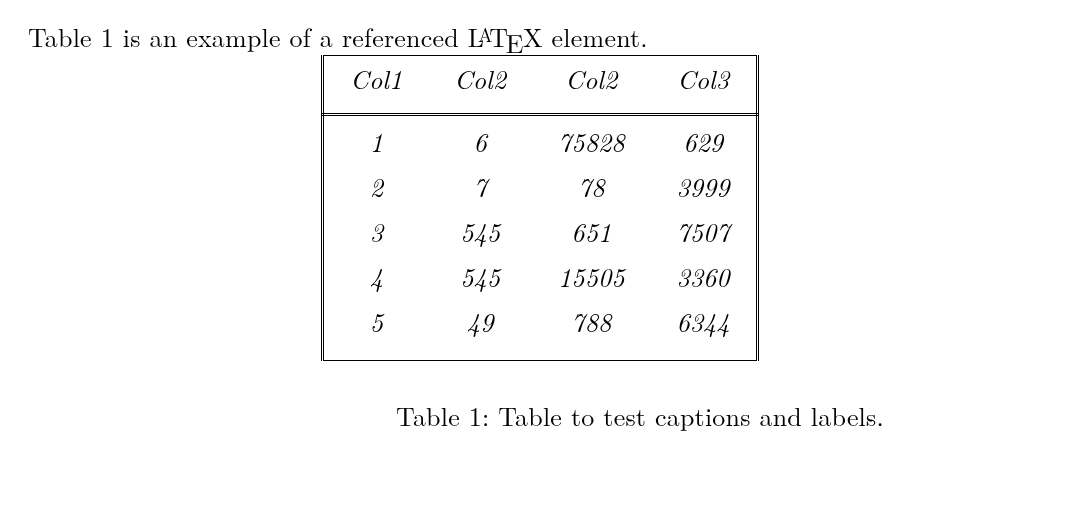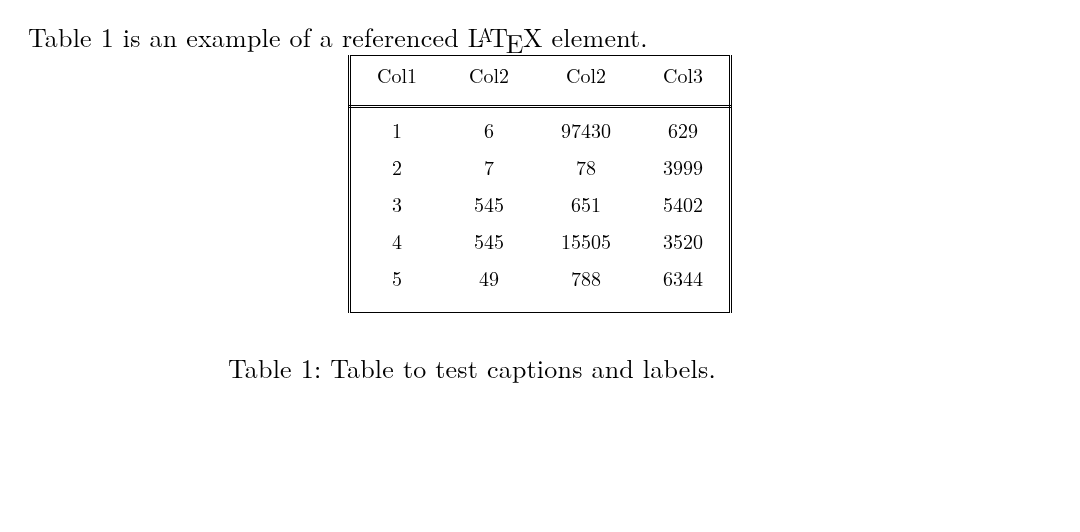--- a/index.html
+++ b/index.html
@@ -36,21 +36,22 @@
       left: -0.10em;
       margin-right: -0.12em;
     }
     .table-wrapper {
       display: flex;
       justify-content: center;
       margin-bottom: 36px;
     }
     table {
       border-collapse: collapse;
-      font-size: 20px;
+      font-size: 26px;
+      font-style: italic;
     }
     table th, table td {
       text-align: center;
       padding: 4px 26px;
       font-weight: normal;
     }
     .dbl-left {
       border-left: 3px double #000;
     }
     .dbl-right {
@@ -74,21 +75,21 @@
     .last-spacer td {
       height: 16px;
       padding: 0;
     }
     .tbl-bottom td {
       border-bottom: 1px solid #000;
       height: 0;
       padding: 0;
     }
     .caption {
-      text-align: left;
+      text-align: center;
       padding-left: 200px;
       font-size: 26px;
       letter-spacing: 0.2px;
     }
   </style>
 </head>
 <body>
 
 <p class="intro-line">
   <span>Table 1 is an example of a referenced </span><span class="latex">L<span class="a">A</span>T<span class="e">E</span>X</span><span> element.</span>
@@ -119,40 +120,40 @@
       </tr>
       <tr class="body-spacer">
         <td class="dbl-left"></td>
           <td></td>
           <td></td>
           <td class="dbl-right"></td>
       </tr>
       <tr>
         <td class="dbl-left">1</td>
         <td>6</td>
-        <td>97430</td>
+        <td>75828</td>
         <td class="dbl-right">629</td>
       </tr>
       <tr>
         <td class="dbl-left">2</td>
         <td>7</td>
         <td>78</td>
         <td class="dbl-right">3999</td>
       </tr>
       <tr>
         <td class="dbl-left">3</td>
         <td>545</td>
         <td>651</td>
-        <td class="dbl-right">5402</td>
+        <td class="dbl-right">7507</td>
       </tr>
       <tr>
         <td class="dbl-left">4</td>
         <td>545</td>
         <td>15505</td>
-        <td class="dbl-right">3520</td>
+        <td class="dbl-right">3360</td>
       </tr>
       <tr>
         <td class="dbl-left">5</td>
         <td>49</td>
         <td>788</td>
         <td class="dbl-right">6344</td>
       </tr>
       <tr class="last-spacer">
         <td class="dbl-left"></td>
           <td></td>

